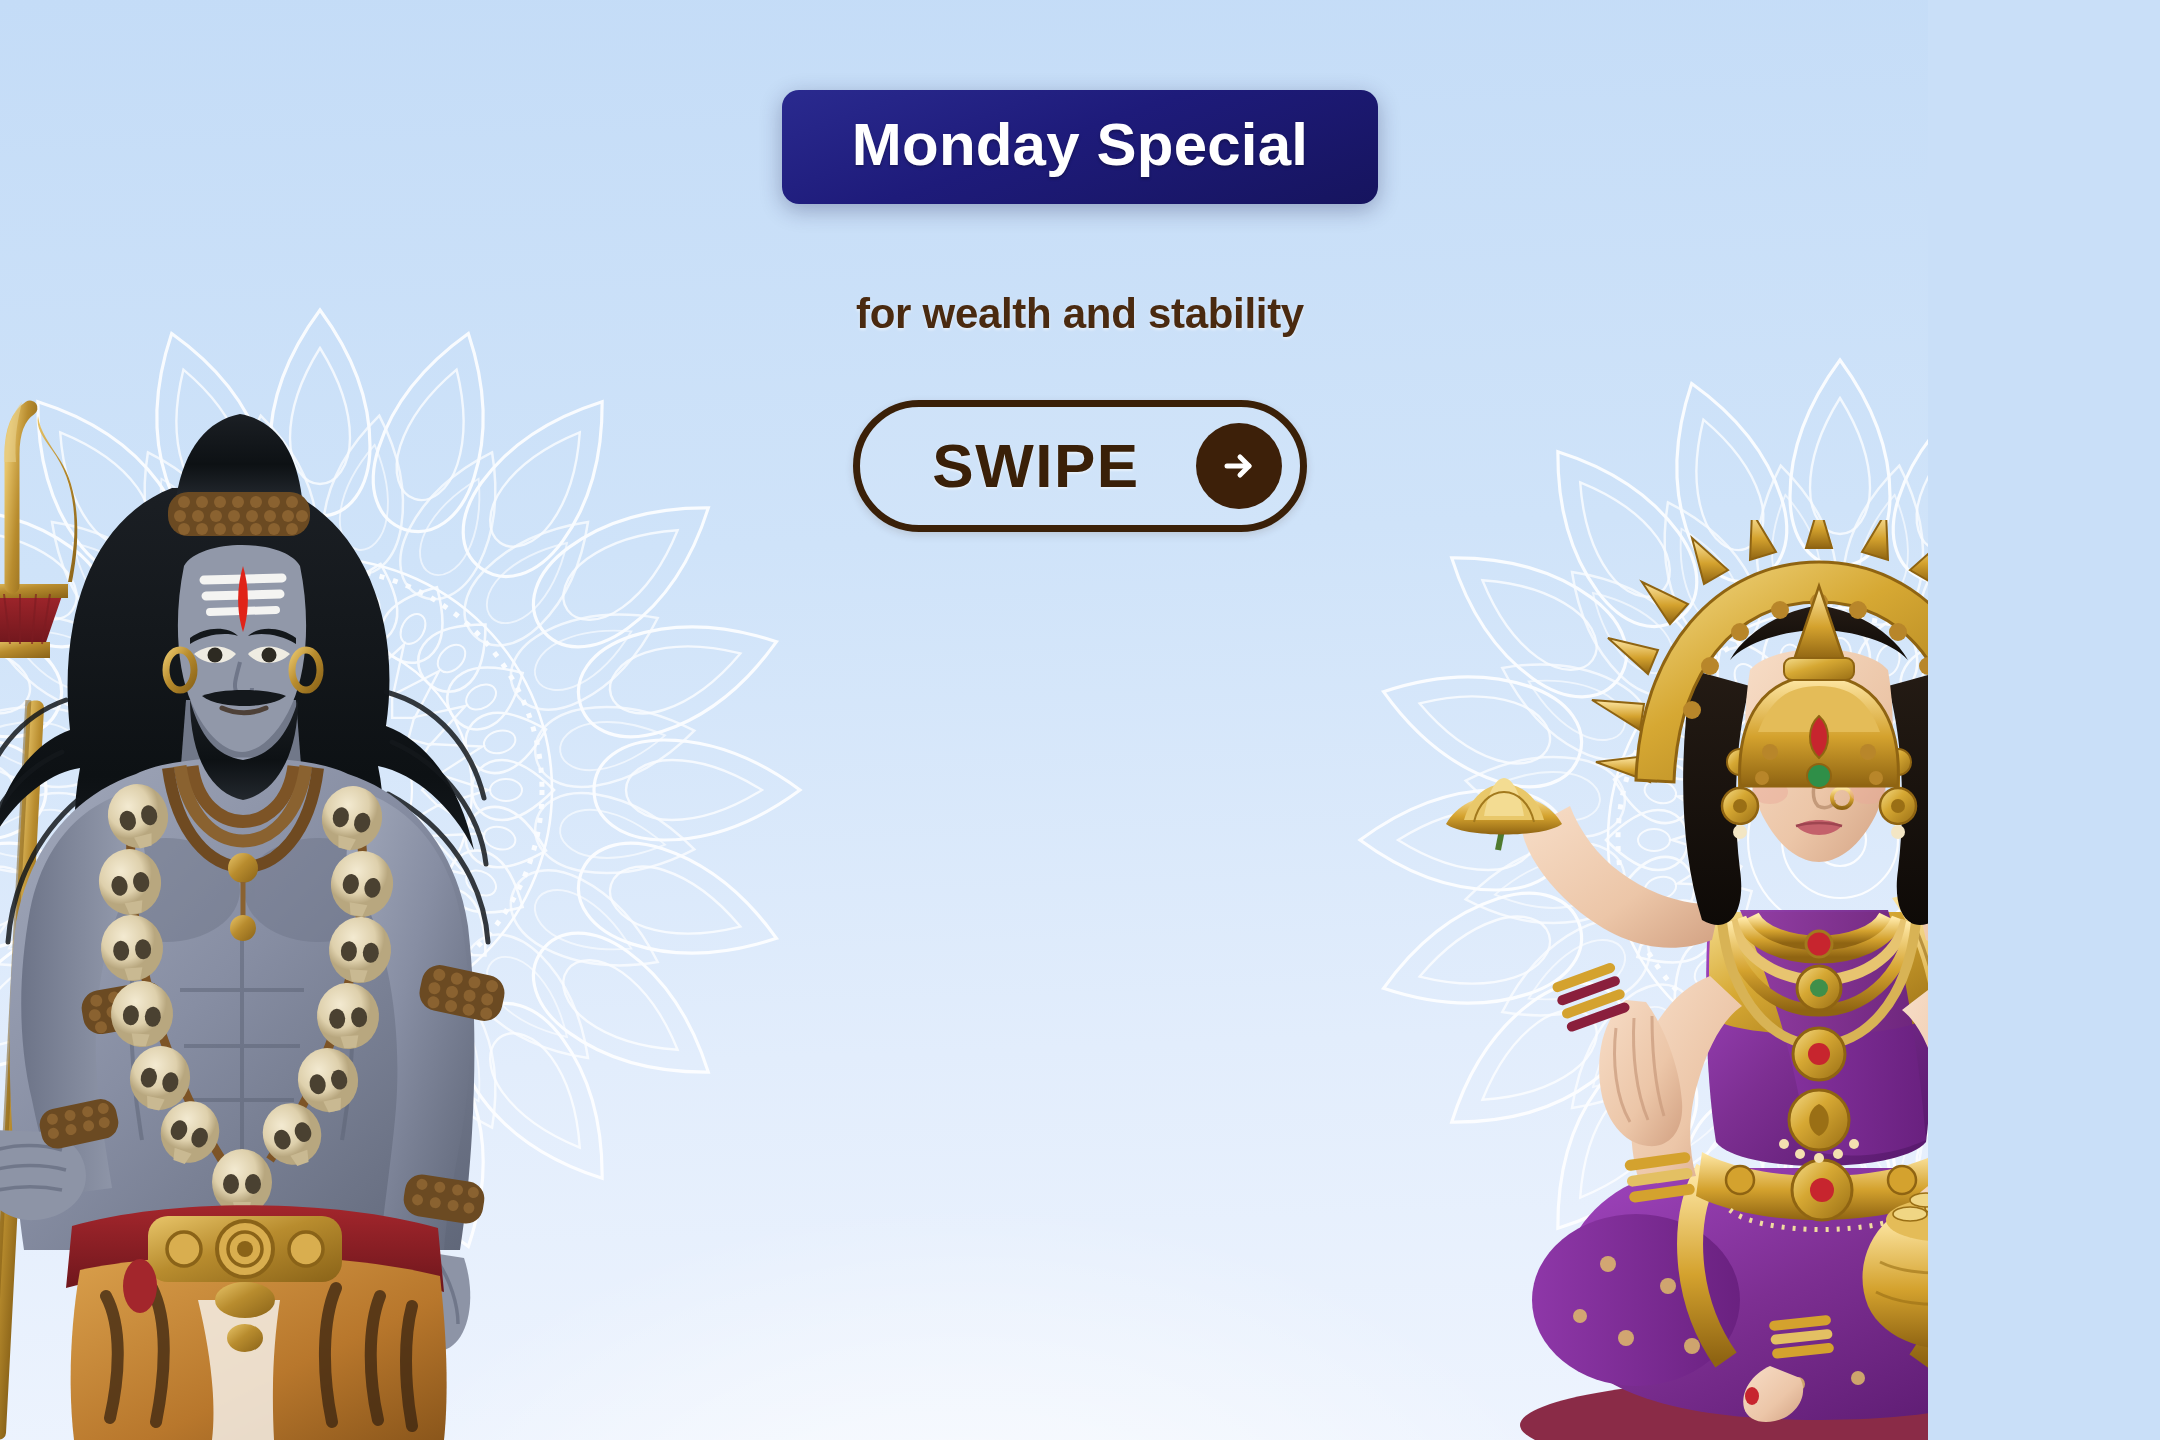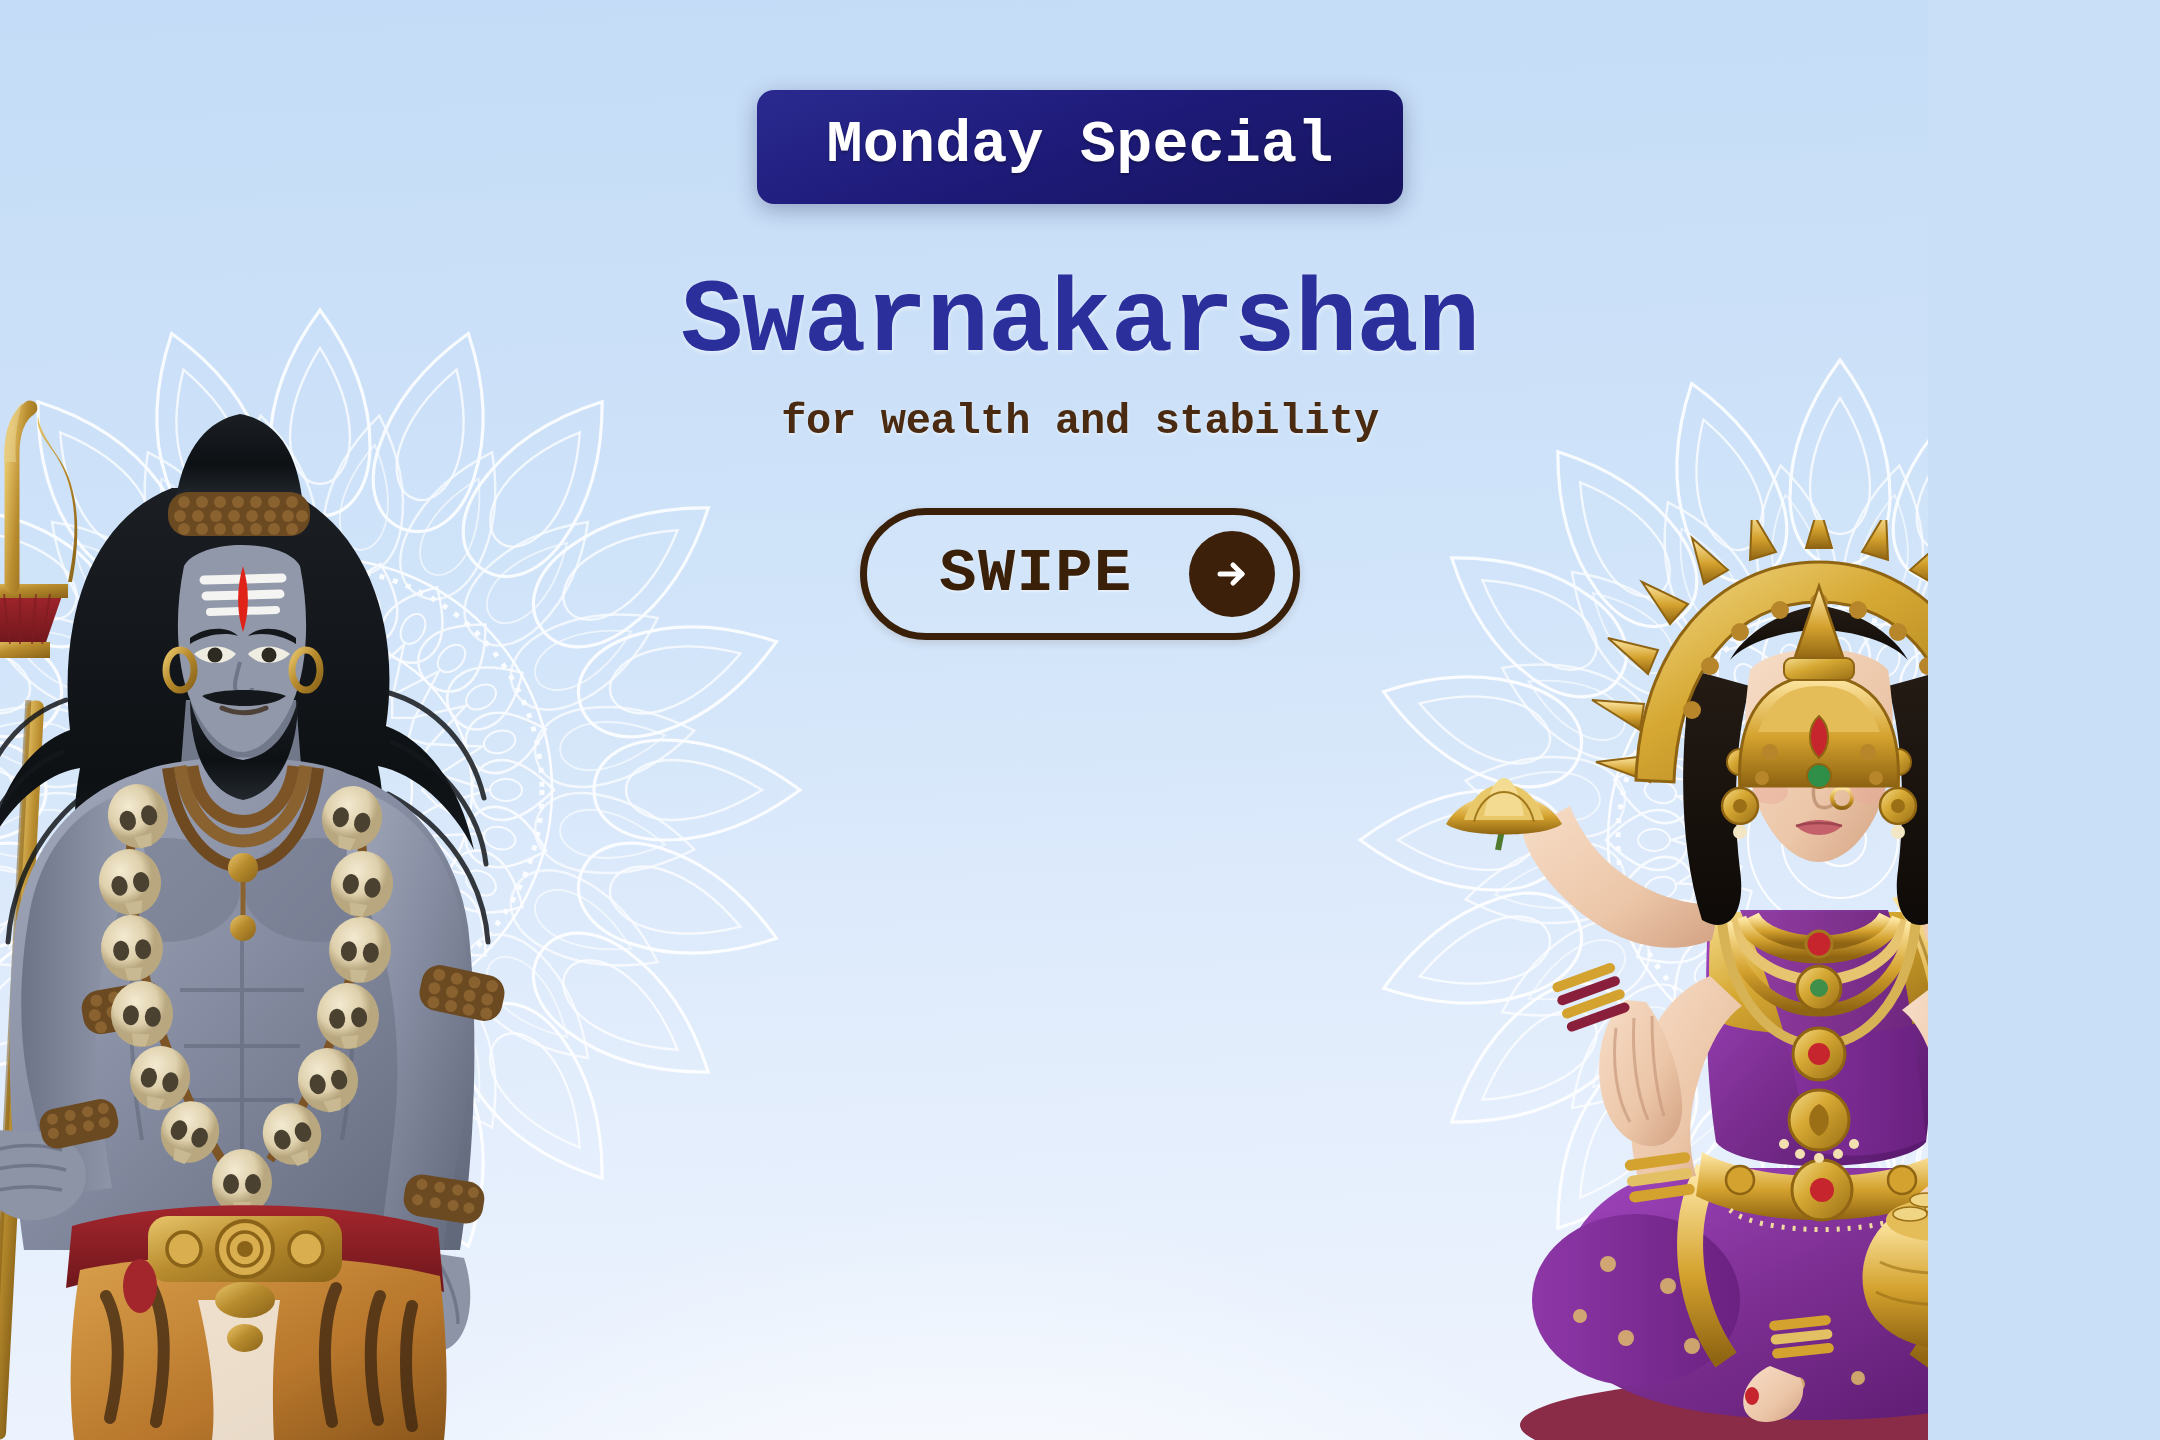--- a/index.html
+++ b/index.html
@@ -10,21 +10,20 @@
   }
 
   
   #stage{
     position:relative;
     width:1928px; height:1440px;
     overflow:hidden;
     background:
       radial-gradient(ellipse 1100px 800px at 50% 118%, #ffffff 0%, rgba(255,255,255,0) 62%),
       linear-gradient(178deg, #c4dcf7 0%, #cfe3f9 38%, #e2edfc 72%, #eef4fe 100%);
-    font-family: Liberation Mono, monospace;
   }
 
   
   .mandala{
     position:absolute;
     pointer-events:none;
     opacity:.92;
   }
   .mandala svg{ display:block; }
 
@@ -1032,21 +1031,20 @@
         </g>
       </g>
     </svg>
   </div>
 
   <div id="content">
 
     <div id="badge">Monday Special</div>
 
     <div id="title">
-      <span class="line l1">Swarnakarshan</span>
     </div>
 
     <div id="subtitle">for wealth and stability</div>
 
     <div id="swipe">
       <span id="swipe-label">SWIPE</span>
       <span id="swipe-circle">
         <svg width="44" height="44" viewBox="0 0 44 44">
           <line x1="10" y1="22" x2="32" y2="22" stroke="#ffffff" stroke-width="5" stroke-linecap="round"></line>
           <polyline points="23,13 32,22 23,31" fill="none" stroke="#ffffff" stroke-width="5" stroke-linecap="round" stroke-linejoin="round"></polyline>

